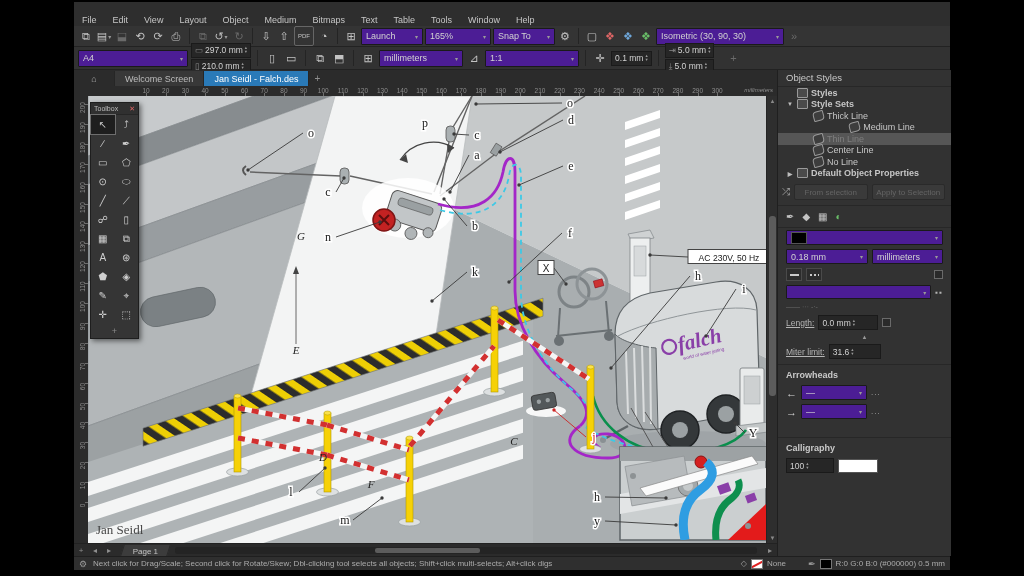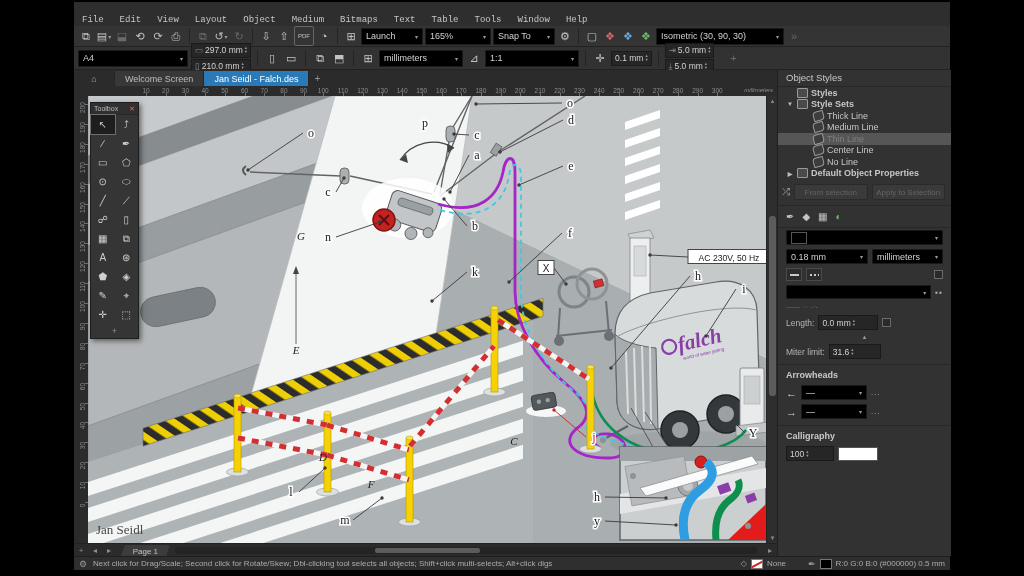--- a/index.html
+++ b/index.html
@@ -4,28 +4,28 @@
 <style>
   html,body{margin:0;padding:0;background:#000;width:1024px;height:576px;overflow:hidden;
     font-family:"Liberation Sans",sans-serif;-webkit-font-smoothing:antialiased;}
   #app{position:absolute;left:74px;top:2px;width:876px;height:568px;background:#2e2e2e;color:#cfcfcf;font-size:10px;}
   .abs{position:absolute;}
   
   #titlebar{left:0;top:0;width:876px;height:12px;background:#262626;display:flex;align-items:center;gap:5px;padding-left:4px;box-sizing:border-box;border-bottom:1px solid #1c1c1c;}
   #titlebar .appicon{width:8px;height:8px;background:linear-gradient(135deg,#2e7cc3,#184a77);border-radius:1px;}
   #titlebar span{font-size:8.5px;color:#b9b9b9;white-space:nowrap;}
   #menubar{left:0;top:12px;width:876px;height:12px;background:#2e2e2e;display:flex;align-items:center;border-bottom:1px solid #1f1f1f;}
-  .menu-item{padding:0 8px;font-size:9px;color:#c6c6c6;line-height:12px;cursor:default;font-family:Liberation Mono, monospace;}
+  .menu-item{padding:0 8px;font-size:9px;color:#c6c6c6;line-height:12px;cursor:default;}
   #toolbar{left:0;top:24px;width:876px;height:21px;background:#343434;border-bottom:1px solid #222;display:flex;align-items:center;padding:0 4px;box-sizing:border-box;gap:2px;}
   #propbar{left:0;top:45px;width:876px;height:23px;background:#323232;border-bottom:1px solid #222;display:flex;align-items:center;padding:0 4px;box-sizing:border-box;gap:3px;}
   .tbtn{min-width:16px;height:16px;display:inline-flex;align-items:center;justify-content:center;color:#c3c3c3;font-size:11px;border-radius:2px;}
   .tbtn.dim{color:#6a6a6a;}
   .darr{color:#9a9a9a;font-size:6px;margin-left:1px;}
   .sep{width:1px;height:16px;background:#242424;margin:0 3px;}
-  .combo{display:inline-flex;align-items:center;justify-content:space-between;background:#000000;border:1px solid #1a1a1a;height:15px;padding:0 4px;border-radius:1px;}
+  .combo{display:inline-flex;align-items:center;justify-content:space-between;background:#4c1d95;border:1px solid #1a1a1a;height:15px;padding:0 4px;border-radius:1px;}
   .combo .cval{font-size:9px;color:#d2d2d2;white-space:nowrap;overflow:hidden;}
   .combo .arr{font-size:6px;color:#9a9a9a;margin-left:4px;}
   .field{display:inline-flex;align-items:center;background:#262626;border:1px solid #1a1a1a;height:13px;padding:0 3px;font-size:8.5px;color:#d2d2d2;}
   .spin{display:inline-flex;flex-direction:column;justify-content:center;font-size:4.5px;color:#9a9a9a;line-height:4px;margin-left:2px;}
   .stack{display:flex;flex-direction:column;gap:1px;}
   
   #tabbar{left:0;top:68px;width:703px;height:16px;background:#2b2b2b;display:flex;align-items:flex-end;border-bottom:1px solid #2a7ab8;}
   .doctab{height:15px;display:flex;align-items:center;padding:0 10px;font-size:9px;color:#bdbdbd;background:#383838;border-right:1px solid #262626;}
   .doctab.active{background:#2a7ab8;color:#fff;}
   #home-tab{width:20px;justify-content:center;background:#2b2b2b;}
@@ -60,21 +60,21 @@
   .tree-row .exp{width:8px;font-size:6px;color:#bdbdbd;text-align:center;}
   .tree-row .ticon{width:9px;height:8px;border:1px solid #9a9a9a;border-radius:1px;background:#4a4a4a;position:relative;}
   .tree-row .ticon.style{border-radius:4px 1px;transform:rotate(-15deg);background:#3d3d3d;}
   #docker .btnrow{display:flex;gap:4px;align-items:center;padding:5px 6px 5px 4px;}
   #docker .dbtn{flex:1;height:14px;background:#3a3a3a;border:1px solid #2a2a2a;color:#646464;font-size:8px;display:flex;align-items:center;justify-content:center;white-space:nowrap;overflow:hidden;border-radius:2px;}
   #docker .iconrow{display:flex;gap:8px;align-items:center;padding:5px 8px;border-top:1px solid #272727;border-bottom:1px solid #272727;}
   #docker .iconrow span{font-size:10px;color:#c3c3c3;}
   .dsec{display:flex;align-items:center;gap:5px;padding:5px 8px 3px 8px;color:#c9c9c9;font-weight:bold;font-size:9px;}
   .dsec .carat{font-size:6px;color:#9a9a9a;}
   .drow{display:flex;align-items:center;gap:4px;padding:2px 8px;}
-  .drow .lab{color:#b5b5b5;font-size:8.5px;white-space:nowrap;}
+  .drow .lab{color:#b5b5b5;font-size:8.5px;white-space:nowrap;text-decoration:underline;}
   .swatchbox{width:14px;height:10px;background:#000;border:1px solid #555;}
   .minibtn{width:14px;height:11px;border:1px solid #4a4a4a;background:#2c2c2c;display:inline-flex;align-items:center;justify-content:center;}
   .corner-glyph{width:10px;height:8px;border-left:3px solid #c9c9c9;border-top:3px solid #c9c9c9;}
   .cap-glyph{width:12px;height:4px;background:#c9c9c9;}
   .pos-glyph{width:10px;height:8px;border-right:3px solid #c9c9c9;border-top:3px solid #c9c9c9;}
   .checkbox{width:7px;height:7px;border:1px solid #6a6a6a;background:#2a2a2a;}
   .dots{color:#b5b5b5;font-size:8px;letter-spacing:1px;}
   .arrowglyph{color:#d8d8d8;font-size:11px;font-weight:bold;}
   .calli-prev{width:38px;height:12px;background:#fff;border:1px solid #555;}
   
@@ -667,21 +667,21 @@
         <div class="tree-row bold" style="padding-left: 8px;">
           <span class="exp">▼</span>
           <span class="ticon"></span>
           <span>Style Sets</span>
         </div>
         <div class="tree-row" style="padding-left: 24px;">
           <span class="exp"></span>
           <span class="ticon style"></span>
           <span>Thick Line</span>
         </div>
-        <div class="tree-row" style="padding-left: 24px;">
+        <div class="tree-row" style="padding-left: 24px; justify-content: center;">
           <span class="exp"></span>
           <span class="ticon style"></span>
           <span>Medium Line</span>
         </div>
         <div class="tree-row selected" style="padding-left: 24px;">
           <span class="exp"></span>
           <span class="ticon style"></span>
           <span>Thin Line</span>
         </div>
         <div class="tree-row" style="padding-left: 24px;">
@@ -776,21 +776,21 @@
       <span class="dots">...</span>
     </div>
     <div class="drow">
       <span class="arrowglyph">→</span>
       <div class="combo" style="width:56px;height:13px">
           <span class="cval">—</span>
           <span class="arr">▾</span>
         </div>
       <span class="dots">...</span>
     </div>
-    <div class="dsec" style="border-top:1px solid #272727;margin-top:4px;">
+    <div class="dsec" style="border-top:1px solid #272727;margin-top:16px;">
         <span>Calligraphy</span>
       </div>
     <div class="drow">
       <div class="field" style="width:40px">
           <span>100</span>
           <span class="spin">▴<br>▾</span>
         </div>
       <span class="calli-prev"></span>
     </div>
   </div>

